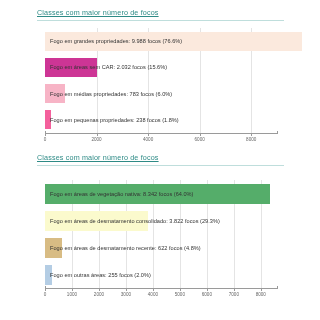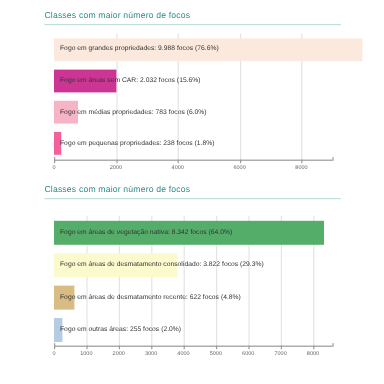--- a/index.html
+++ b/index.html
@@ -32,20 +32,21 @@
   #panel-2 { top: 145px; height: 175px; }
 
   .panel-title {
     position: absolute;
     left: 37px;
     top: 8px;
     font-size: 7.2px;
     letter-spacing: 0.15px;
     color: #2e8b86;
     white-space: nowrap;
+    text-decoration: underline;
   }
   .title-rule {
     position: absolute;
     left: 37px;
     width: 247px;
     height: 1px;
     background: #bfdedc;
   }
   #rule-1 { top: 20px; }
   #rule-2 { top: 165px; }

